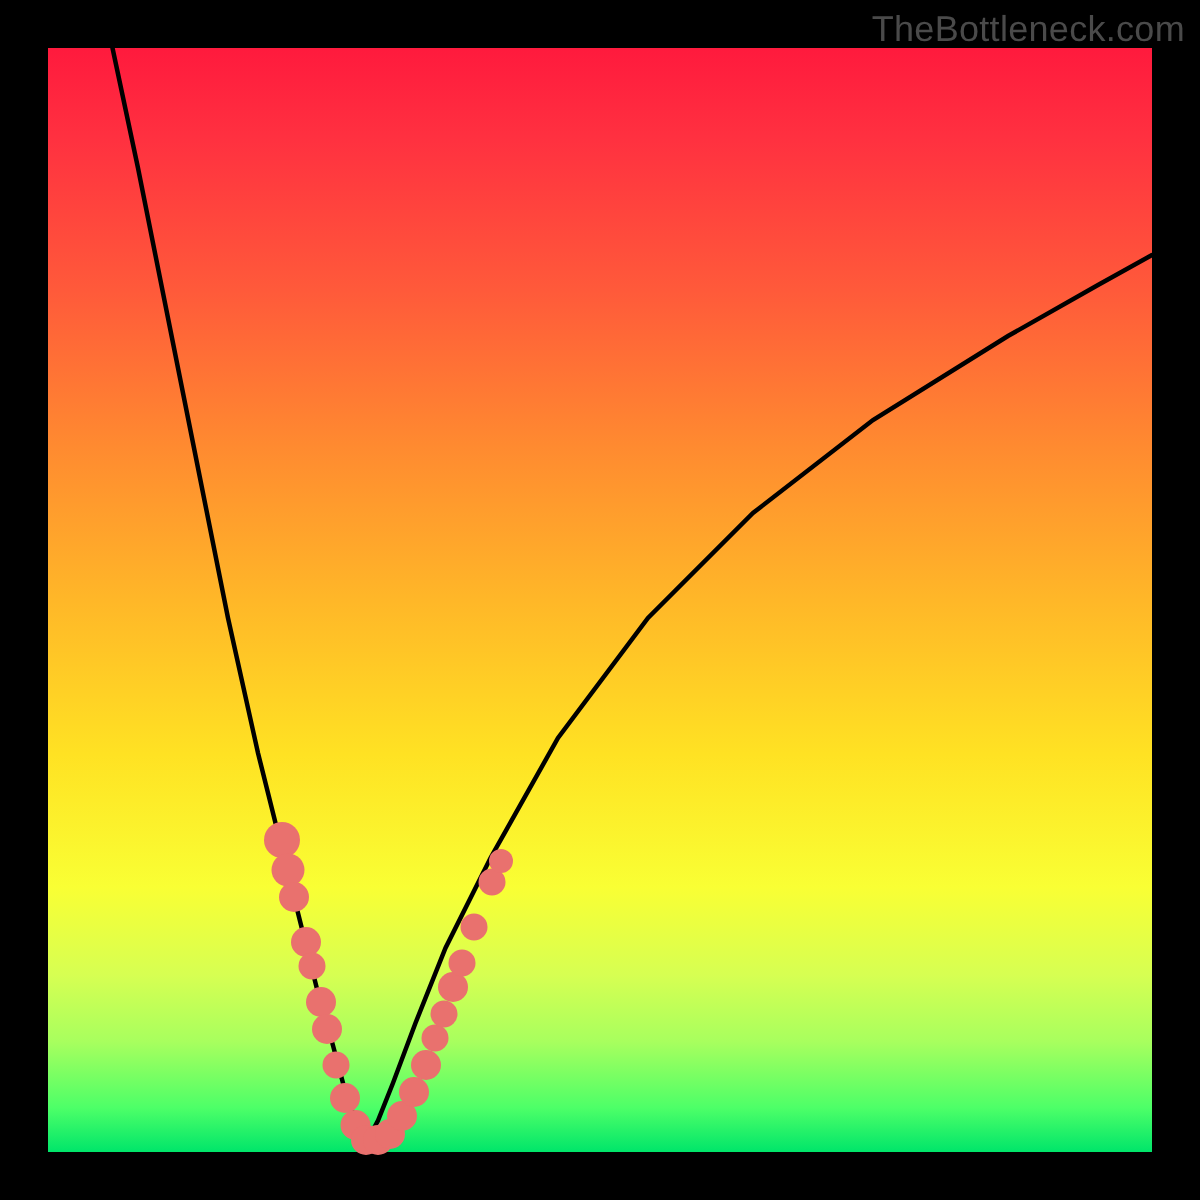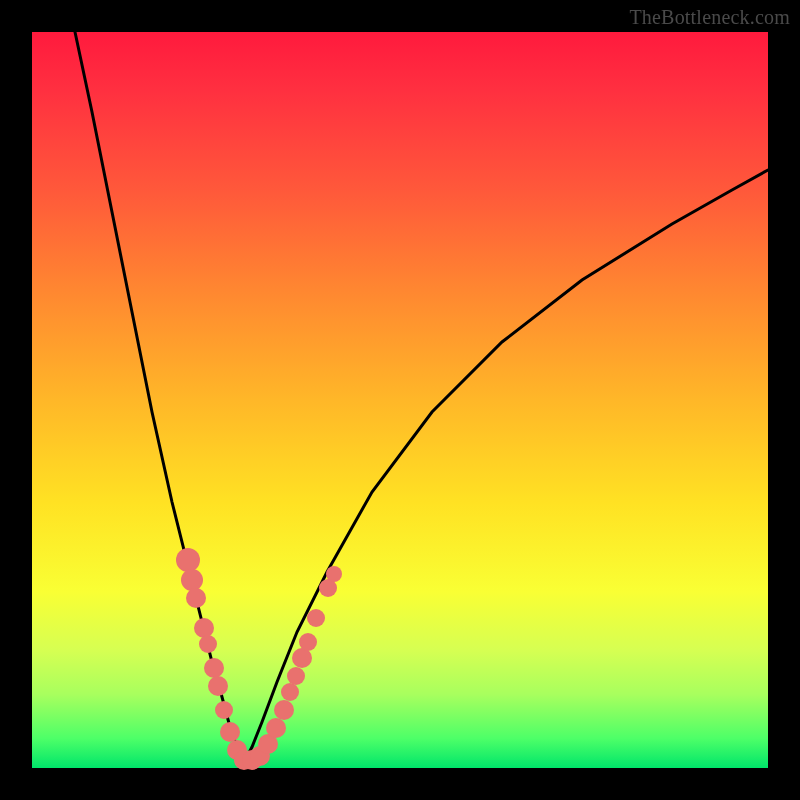--- a/index.html
+++ b/index.html
@@ -36,25 +36,24 @@
       #a8ff5e 90%,
       #4dff68 96%,
       #00e56a 100%
     );
   }
   .watermark {
     position: absolute;
     top: 6px;
     right: 10px;
     color: #4a4a4a;
-    font-size: 20px;
+    font-size: 24px;
     font-weight: 400;
     letter-spacing: 0.2px;
     z-index: 5;
-    font-family: Liberation Serif, serif;
   }
   svg.curve {
     position: absolute;
     left: 0; top: 0;
     width: 736px; height: 736px;
     overflow: visible;
   }
 </style>
 </head>
 <body>

